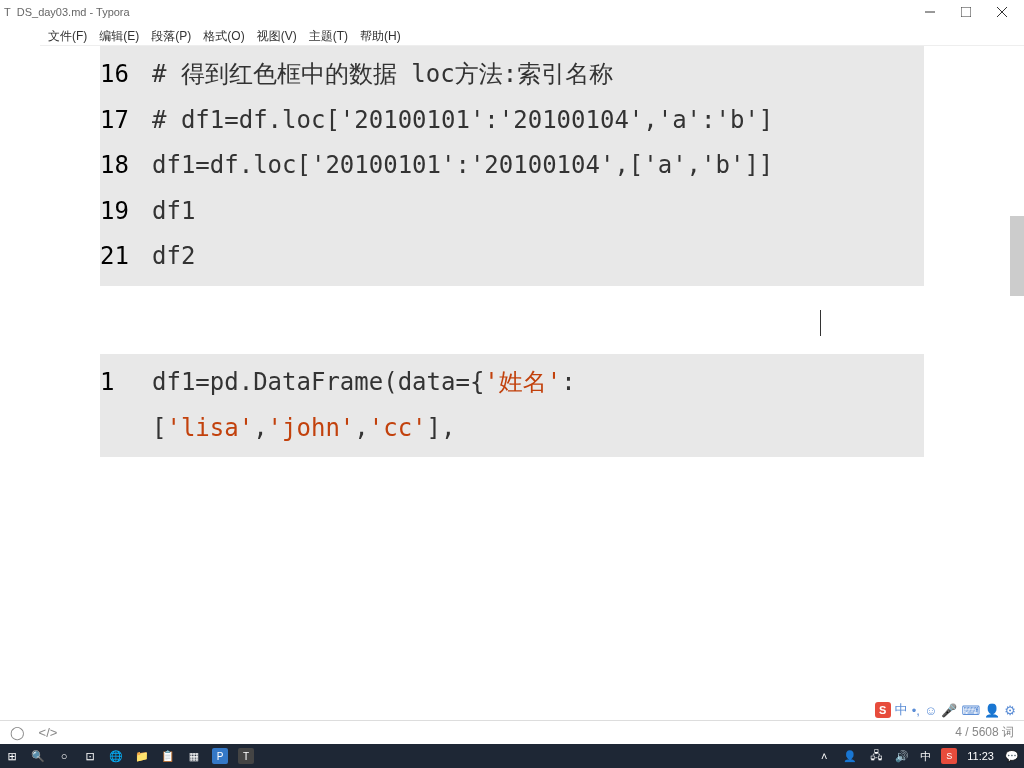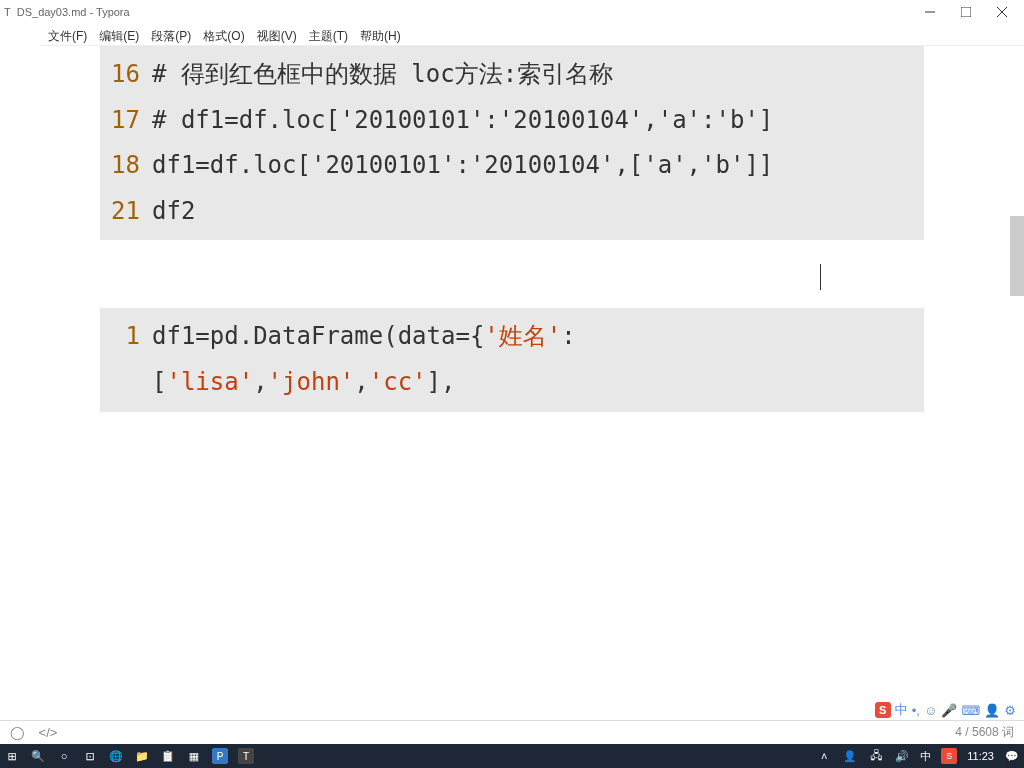--- a/index.html
+++ b/index.html
@@ -7,21 +7,21 @@
 .titlebar { height: 24px; background: #fff; display: flex; align-items: center; padding: 0 4px; justify-content: space-between; }
 .titlebar-left { display: flex; align-items: center; gap: 6px; color: #666; font-size: 11px; }
 .titlebar-right { display: flex; }
 .winbtn { width: 36px; height: 24px; display: flex; align-items: center; justify-content: center; color: #333; }
 .winbtn svg { width: 10px; height: 10px; }
 .menubar { height: 22px; background: #fff; display: flex; align-items: flex-end; padding: 0 8px; gap: 12px; color: #333; font-size: 12px; border-bottom: 1px solid #eee; margin-left: 40px; }
 .editor { position: absolute; top: 46px; left: 0; right: 0; bottom: 48px; background: #fff; overflow: hidden; }
 .codeblock { margin: 0 100px 24px 100px; background: #e8e8e8; padding: 6px 0; }
 .codeblock2 { margin: 0 100px 0 100px; background: #e8e8e8; padding: 6px 0; }
 .codeline { display: flex; align-items: flex-start; font-family: Consolas, Menlo, monospace; font-size: 24px; line-height: 1.9; }
-.ln { width: 52px; text-align: right; color: #a16207; padding-right: 12px; flex-shrink: 0; }
+.ln { width: 52px; color: #000000; padding-right: 12px; flex-shrink: 0; }
 .code { flex: 1; white-space: pre-wrap; word-break: break-all; color: #333; padding-right: 18px; }
 .comment { color: #333; }
 .str { color: #c2410c; }
 .cursor-caret { display:inline-block; width:1px; height:26px; background:#333; vertical-align:middle; margin-left:820px; }
 .scrollbar-track { position: absolute; right: 0; top: 170px; width: 14px; height: 80px; background: #ccc; }
 .statusbar { position: absolute; bottom: 24px; left: 0; right: 0; height: 24px; border-top: 1px solid #ddd; background: #fff; display: flex; align-items: center; justify-content: space-between; padding: 0 10px; color: #888; font-size: 12px; }
 .statusbar-left { display: flex; gap: 14px; align-items: center; }
 .statusbar-left .ic { font-size: 13px; }
 .taskbar { position: absolute; bottom: 0; left: 0; right: 0; height: 24px; background: #1e2735; display: flex; align-items: center; justify-content: space-between; padding: 0 4px; color: #fff; font-size: 11px; }
 .taskbar-left { display: flex; gap: 10px; align-items: center; }
@@ -77,20 +77,24 @@
       </div>
       <div class="codeline">
         <div class="ln">17</div>
         <div class="code comment"># df1=df.loc['20100101':'20100104','a':'b']</div>
       </div>
       <div class="codeline">
         <div class="ln">18</div>
         <div class="code ">df1=df.loc['20100101':'20100104',['a','b']]</div>
       </div>
       <div class="codeline">
+        <div class="ln">19</div>
+        <div class="code ">df1</div>
+      </div>
+      <div class="codeline">
         <div class="ln">21</div>
         <div class="code ">df2</div>
       </div>
     </div>
   <div style="height:4px;"><span class="cursor-caret"></span></div>
   <div style="height:40px;"></div>
   <div class="codeblock2">
     <div class="codeline">
       <div class="ln">1</div>
       <div class="code"><span>df1=pd.DataFrame(data={</span><span class="str">'姓名'</span><span>:</span><br><span>[</span><span class="str">'lisa'</span><span>,</span><span class="str">'john'</span><span>,</span><span class="str">'cc'</span><span>],</span></div>

